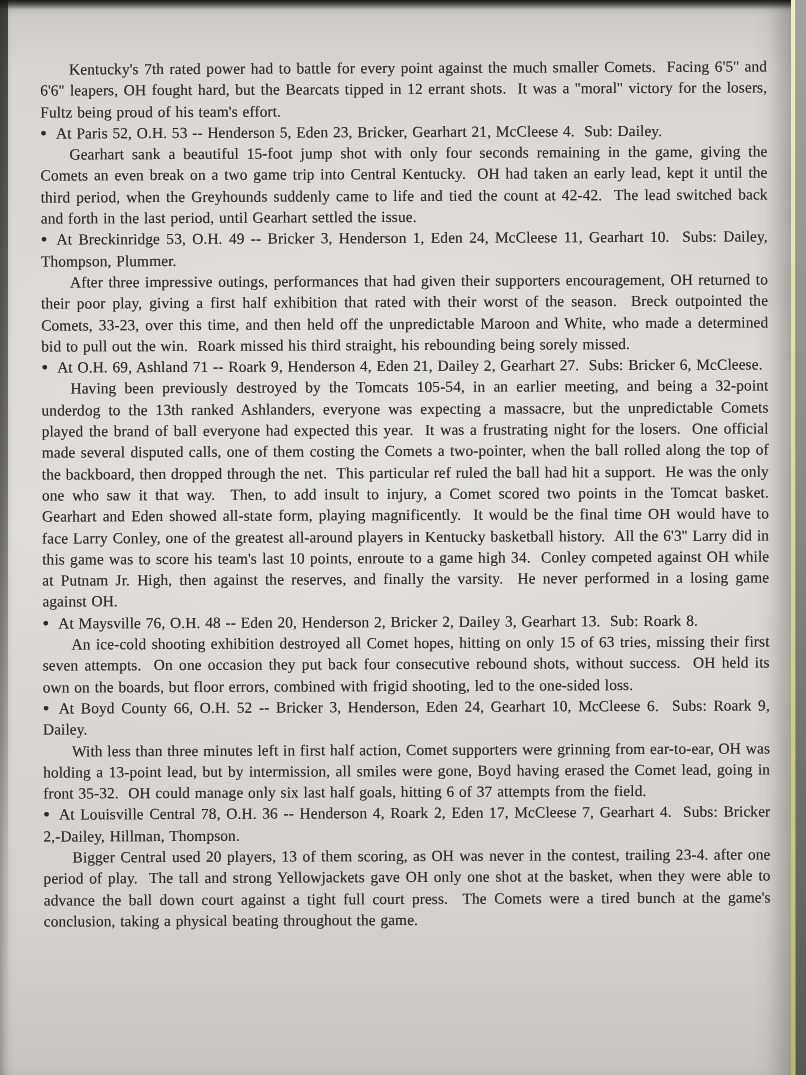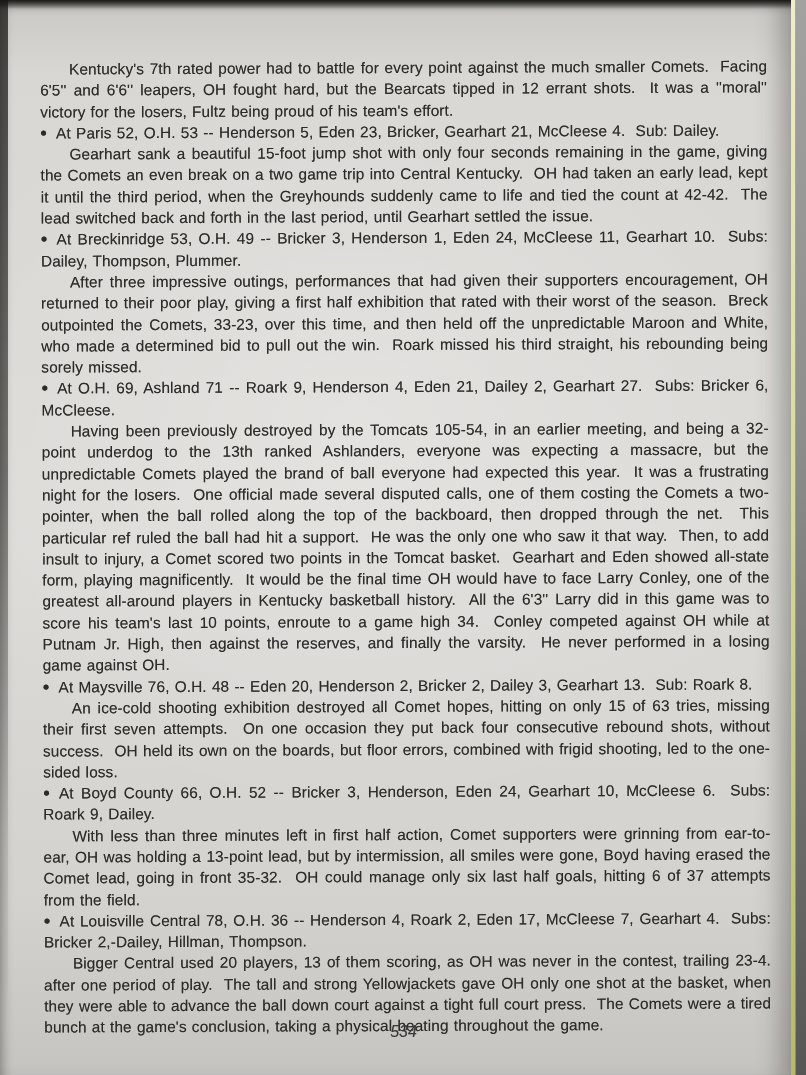--- a/index.html
+++ b/index.html
@@ -3,21 +3,21 @@
 <meta charset="utf-8">
 <style>
   html, body { margin: 0; padding: 0; background: #6e6e6c; }
 
   .scene {
     position: relative;
     width: 806px;
     height: 1075px;
     overflow: hidden;
     background: linear-gradient(to bottom, #a0a09e 0%, #8c8c8a 45%, #5c5c5a 100%);
-    font-family: Liberation Sans, sans-serif;
+    font-family: Liberation Serif, serif;
   }
 
   
   .paper {
     position: absolute;
     left: 0; top: 0;
     width: 791px; height: 1075px;
     background:
       radial-gradient(ellipse 640px 540px at 45% 40%, rgba(255,255,255,0.22), rgba(255,255,255,0) 72%),
       linear-gradient(to bottom, #c9c8c5 0%, #d8d7d4 7%, #dcdbd8 50%, #d3d2cf 84%, #c5c4c1 100%);
@@ -108,15 +108,14 @@
         <p class="para indent"><span>After three impressive outings, performances that had given their supporters encouragement, OH returned to their poor play, giving a first half exhibition that rated with their worst of the season.  Breck outpointed the Comets, 33-23, over this time, and then held off the unpredictable Maroon and White, who made a determined bid to pull out the win.  Roark missed his third straight, his rebounding being sorely missed.</span></p>
         <p class="para bullet-line"><span class="bullet-glyph">•</span><span>At O.H. 69, Ashland 71 -- Roark 9, Henderson 4, Eden 21, Dailey 2, Gearhart 27.  Subs: Bricker 6, McCleese.</span></p>
         <p class="para indent"><span>Having been previously destroyed by the Tomcats 105-54, in an earlier meeting, and being a 32-point underdog to the 13th ranked Ashlanders, everyone was expecting a massacre, but the unpredictable Comets played the brand of ball everyone had expected this year.  It was a frustrating night for the losers.  One official made several disputed calls, one of them costing the Comets a two-pointer, when the ball rolled along the top of the backboard, then dropped through the net.  This particular ref ruled the ball had hit a support.  He was the only one who saw it that way.  Then, to add insult to injury, a Comet scored two points in the Tomcat basket.  Gearhart and Eden showed all-state form, playing magnificently.  It would be the final time OH would have to face Larry Conley, one of the greatest all-around players in Kentucky basketball history.  All the 6'3'' Larry did in this game was to score his team's last 10 points, enroute to a game high 34.  Conley competed against OH while at Putnam Jr. High, then against the reserves, and finally the varsity.  He never performed in a losing game against OH.</span></p>
         <p class="para bullet-line"><span class="bullet-glyph">•</span><span>At Maysville 76, O.H. 48 -- Eden 20, Henderson 2, Bricker 2, Dailey 3, Gearhart 13.  Sub: Roark 8.</span></p>
         <p class="para indent"><span>An ice-cold shooting exhibition destroyed all Comet hopes, hitting on only 15 of 63 tries, missing their first seven attempts.  On one occasion they put back four consecutive rebound shots, without success.  OH held its own on the boards, but floor errors, combined with frigid shooting, led to the one-sided loss.</span></p>
         <p class="para bullet-line"><span class="bullet-glyph">•</span><span>At Boyd County 66, O.H. 52 -- Bricker 3, Henderson, Eden 24, Gearhart 10, McCleese 6.  Subs: Roark 9, Dailey.</span></p>
         <p class="para indent"><span>With less than three minutes left in first half action, Comet supporters were grinning from ear-to-ear, OH was holding a 13-point lead, but by intermission, all smiles were gone, Boyd having erased the Comet lead, going in front 35-32.  OH could manage only six last half goals, hitting 6 of 37 attempts from the field.</span></p>
         <p class="para bullet-line"><span class="bullet-glyph">•</span><span>At Louisville Central 78, O.H. 36 -- Henderson 4, Roark 2, Eden 17, McCleese 7, Gearhart 4.  Subs: Bricker 2,-Dailey, Hillman, Thompson.</span></p>
         <p class="para indent"><span>Bigger Central used 20 players, 13 of them scoring, as OH was never in the contest, trailing 23-4. after one period of play.  The tall and strong Yellowjackets gave OH only one shot at the basket, when they were able to advance the ball down court against a tight full court press.  The Comets were a tired bunch at the game's conclusion, taking a physical beating throughout the game.</span></p>
       </div>
-    <div class="page-number">534</div>
   </div>
 </div>
 
 </body></html>

